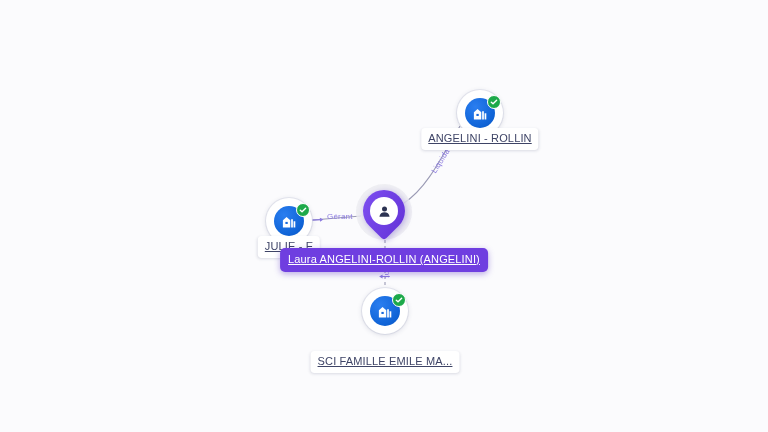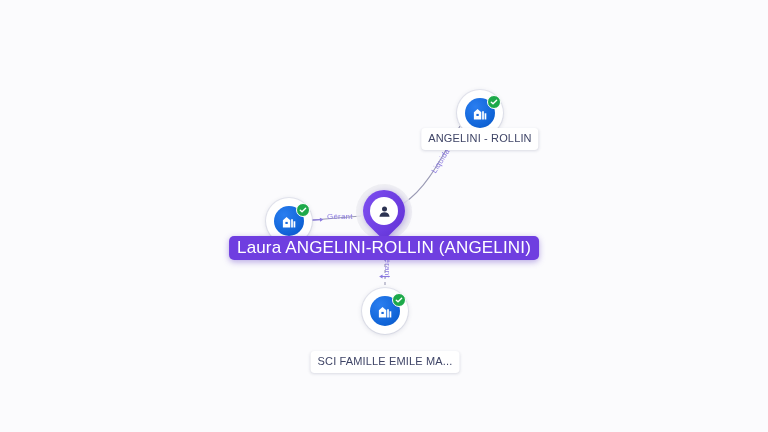--- a/index.html
+++ b/index.html
@@ -124,29 +124,31 @@
     transform: translateX(-50%);
     white-space: nowrap;
     font-size: 11px;
     line-height: 15px;
     letter-spacing: 0.15px;
     color: #3e4466;
     background: #ffffff;
     padding: 3px 7px 4px 7px;
     border-radius: 4px;
     box-shadow: 0 1px 3px rgba(45, 50, 95, 0.16);
+    text-decoration: underline;
   }
   .node-label.selected {
     background: #6f3ee0;
     color: #ffffff;
     border-radius: 5px;
     padding: 4px 8px 5px 8px;
     box-shadow: 0 2px 6px rgba(85, 45, 195, 0.4);
     z-index: 40;
-    font-size: 17px;
+    font-size: 11px;
+    margin-top: 12px;
   }
   .node-label.truncated { }
 
   
   .edge-label {
     position: absolute;
     white-space: nowrap;
     font-size: 8px;
     line-height: 10px;
     letter-spacing: 0.2px;

